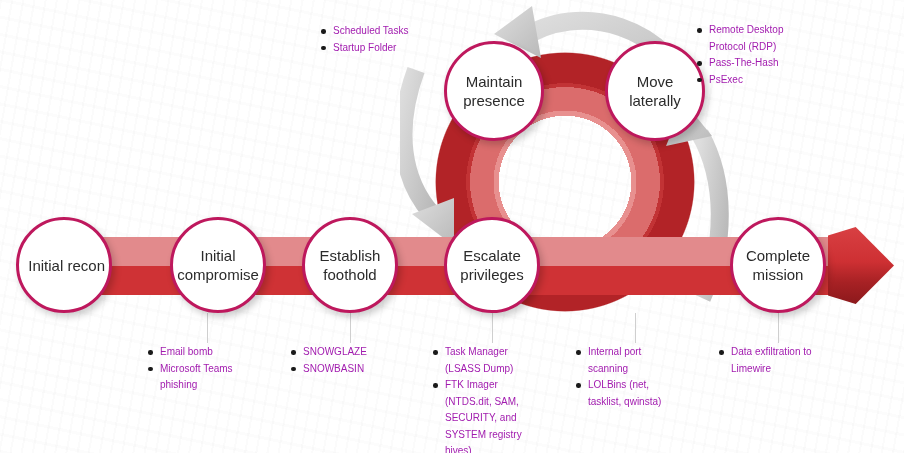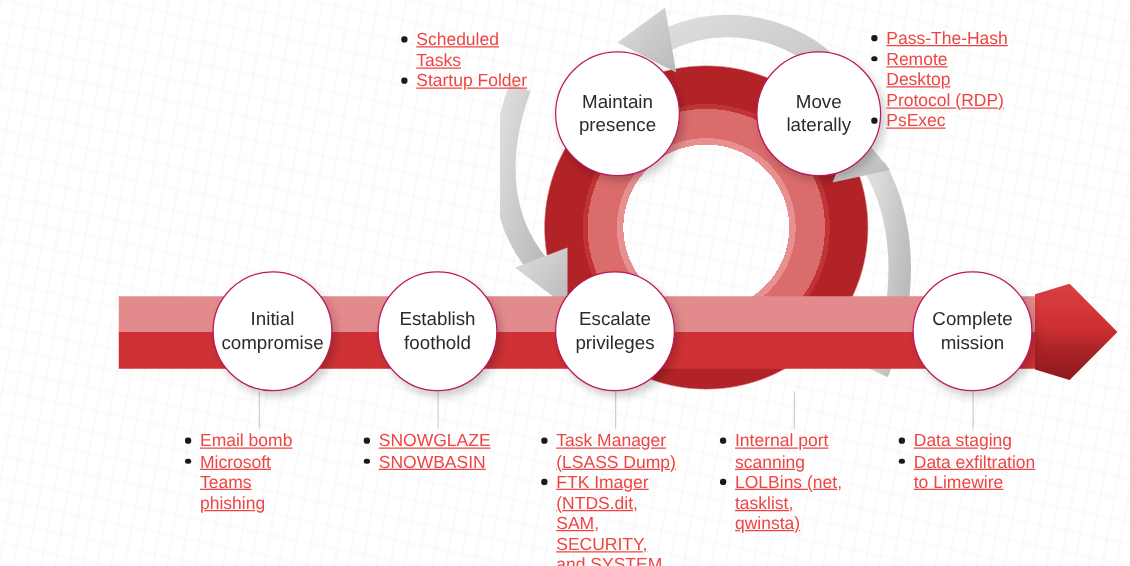--- a/index.html
+++ b/index.html
@@ -28,30 +28,30 @@
     position:absolute;left:95px;top:237px;width:737px;height:58px;z-index:3;
     background:linear-gradient(to bottom,#e28a8c 0 50%,#cf3235 50% 100%);
   }
   .band-head{
     position:absolute;left:828px;top:227px;width:66px;height:77px;z-index:3;
     clip-path:polygon(0 11%,42% 0,100% 50%,42% 100%,0 89%);
     background:linear-gradient(to bottom,#d84043 0%,#ce3033 45%,#a72124 72%,#8c191c 100%);
   }
   .connector{position:absolute;width:1px;height:30px;top:313px;background:#cfcfcf;z-index:2;}
   .node{
-    position:absolute;border-radius:50%;background:#ffffff;border:1px solid #be185d;
+    position:absolute;border-radius:50%;background:#ffffff;border:3px solid #be185d;
     box-shadow:3px 4px 7px rgba(0,0,0,0.20);
     display:flex;align-items:center;justify-content:flex-end;text-align:center;
     font-size:15px;line-height:19px;color:#2b2b2b;z-index:4;padding:4px;box-sizing:border-box;
   }
   .node.row{width:96px;height:96px;top:217px;}
   .node.loop{width:100px;height:100px;top:41px;}
   ul.bullets{
     position:absolute;margin:0;padding:0;list-style:none;z-index:5;
-    font-size:14px;line-height:16.5px;color:#ef4444;text-decoration:underline;
+    font-size:10px;line-height:16.5px;color:#a21caf;
   }
   ul.bullets li{position:relative;padding-left:13px;}
   ul.bullets li::before{
     content:"";position:absolute;left:1px;top:6px;width:4.5px;height:4.5px;
     border-radius:50%;background:#1a1a1a;
   }
 </style>
 </head>
 <body>
 
@@ -91,57 +91,59 @@
   <div class="connector" style="left:635px"></div>
   <div class="connector" style="left:778px"></div>
 
   <div class="node loop" style="left:444px">
     <span>Maintain presence</span>
   </div>
   <div class="node loop" style="left:605px">
     <span>Move laterally</span>
   </div>
 
+  <div class="node row" style="left:16px">
+    <span>Initial recon</span>
+  </div>
   <div class="node row" style="left:170px">
     <span>Initial compromise</span>
   </div>
   <div class="node row" style="left:302px">
     <span>Establish foothold</span>
   </div>
   <div class="node row" style="left:444px">
     <span>Escalate privileges</span>
   </div>
   <div class="node row" style="left:730px">
     <span>Complete mission</span>
   </div>
 
   <ul class="bullets" style="left:320px;top:23px;width:108px">
     <li>Scheduled Tasks</li>
     <li>Startup Folder</li>
   </ul>
   <ul class="bullets" style="left:696px;top:22px;width:114px">
+    <li>Remote Desktop Protocol (RDP)</li>
     <li>Pass-The-Hash</li>
-    <li>Remote Desktop Protocol (RDP)</li>
     <li>PsExec</li>
   </ul>
 
   <ul class="bullets" style="left:147px;top:344px;width:106px">
     <li>Email bomb</li>
     <li>Microsoft Teams phishing</li>
   </ul>
   <ul class="bullets" style="left:290px;top:344px;width:110px">
     <li>SNOWGLAZE</li>
     <li>SNOWBASIN</li>
   </ul>
   <ul class="bullets" style="left:432px;top:344px;width:110px">
     <li>Task Manager (LSASS Dump)</li>
     <li>FTK Imager (NTDS.dit, SAM, SECURITY, and SYSTEM registry hives)</li>
   </ul>
   <ul class="bullets" style="left:575px;top:344px;width:108px">
     <li>Internal port scanning</li>
     <li>LOLBins (net, tasklist, qwinsta)</li>
   </ul>
   <ul class="bullets" style="left:718px;top:344px;width:118px">
-    <li>Data staging</li>
     <li>Data exfiltration to Limewire</li>
   </ul>
 
 </div>
 
 </body></html>

